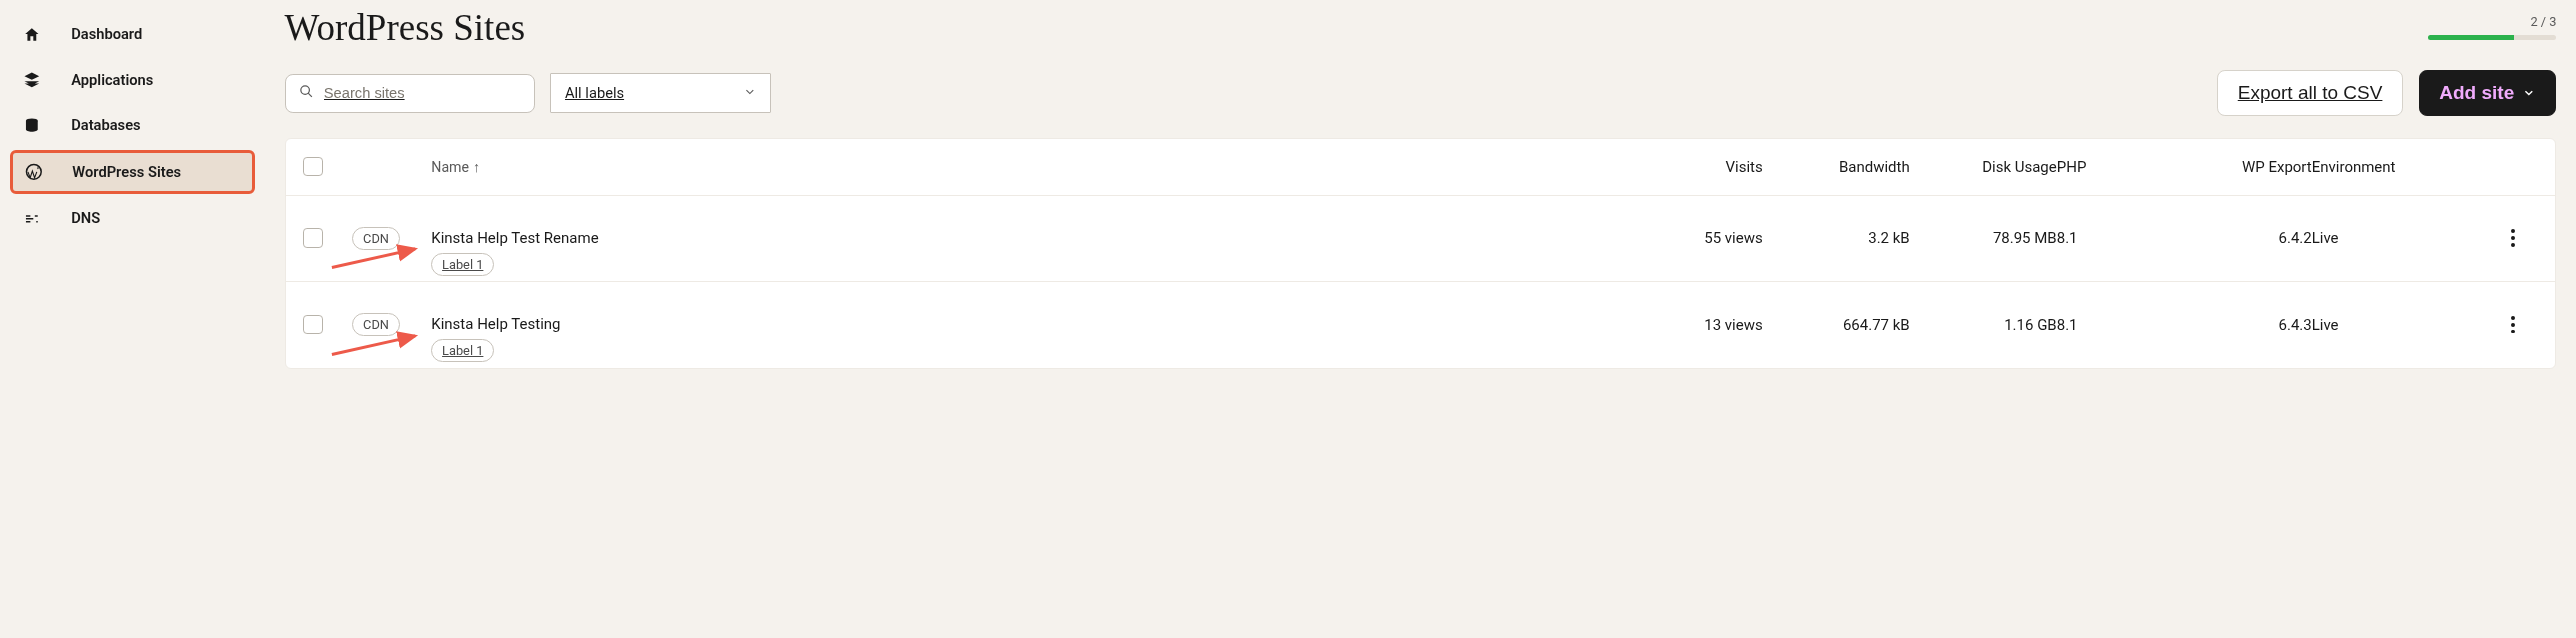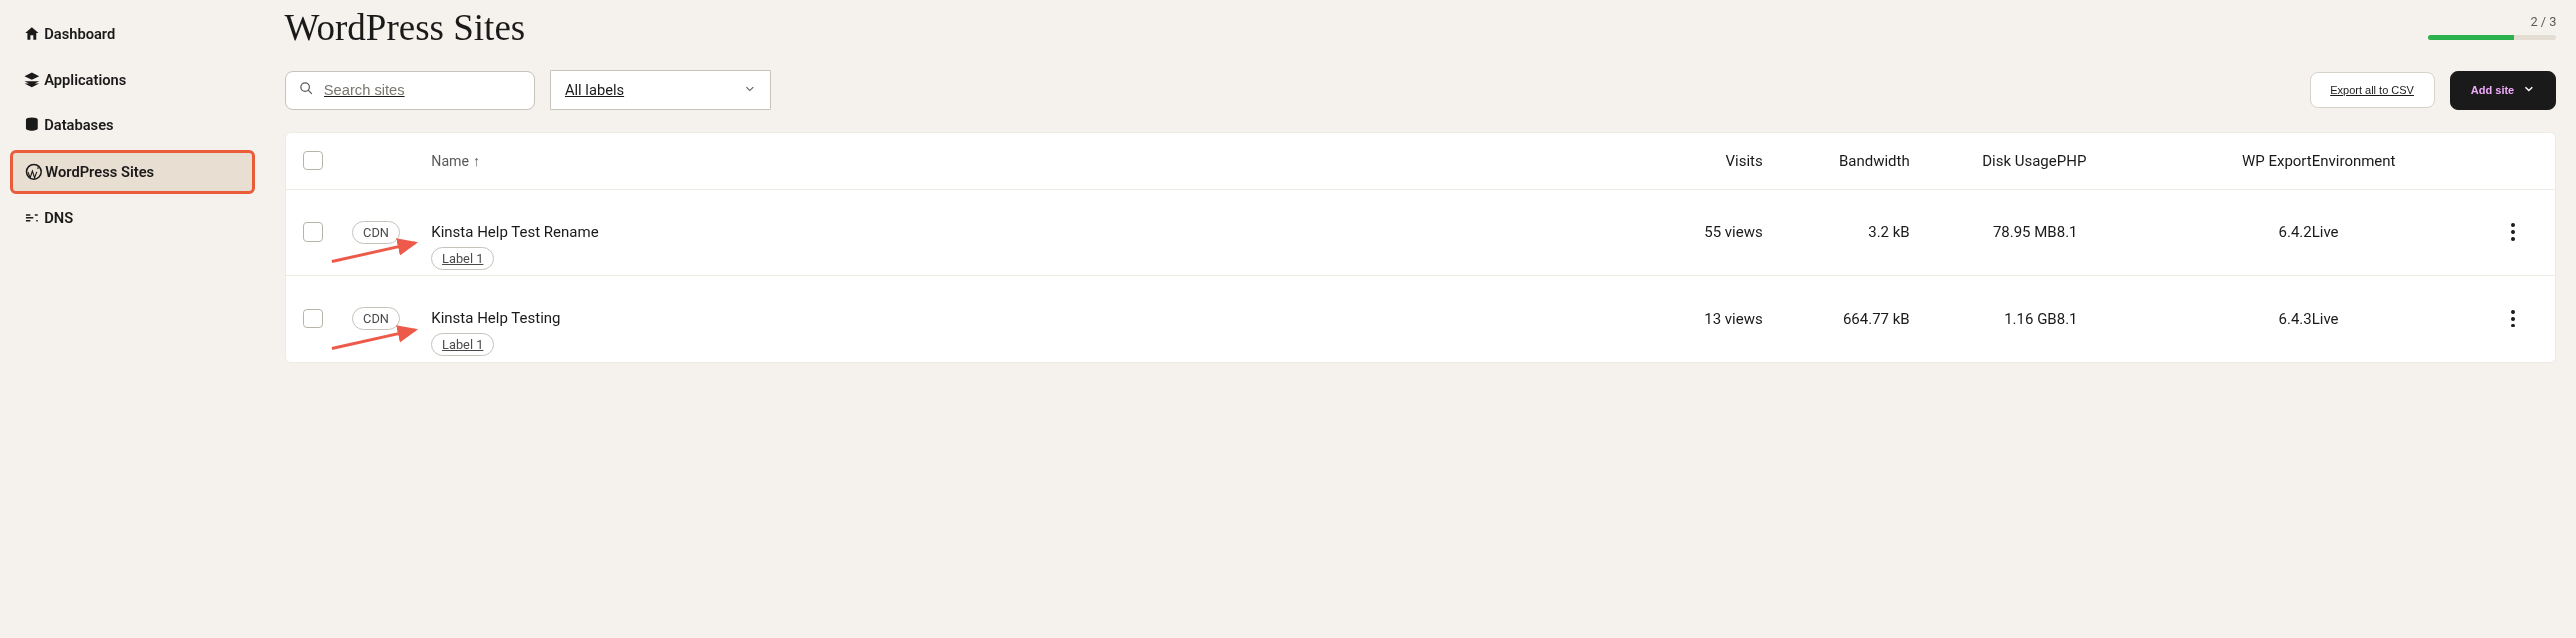--- a/index.html
+++ b/index.html
@@ -1,35 +1,35 @@
 <!DOCTYPE html>
 <html><head>
 <meta charset="utf-8">
 <style>
 * { box-sizing: border-box; margin: 0; padding: 0; }
 body { font-family: -apple-system, BlinkMacSystemFont, "Segoe UI", Roboto, sans-serif; background: #f5f2ed; color: #1a1a1a; font-size: 13.7px; }
 .layout { display: flex; min-height: 100vh; }
 .sidebar { width: 265px; padding: 13.7px 9.8px; flex-shrink: 0; }
-.sidebar-item { display: flex; align-items: flex-start; gap: 3px; padding: 11.8px 13.7px; border-radius: 5.9px; font-weight: 600; font-size: 14.7px; color: #1a1a1a; cursor: pointer; margin-bottom: 3.9px; }
+.sidebar-item { display: flex; align-items: flex-end; gap: 30px; padding: 11.8px 13.7px; border-radius: 5.9px; font-weight: 600; font-size: 14.7px; color: #1a1a1a; cursor: pointer; margin-bottom: 3.9px; }
 .sidebar-item.active { background: #e9ded2; border: 3.9px solid #e85c3a; padding: 9.8px 11.8px; }
 .sidebar-icon { width: 17.7px; height: 17.7px; display: flex; align-items: center; justify-content: center; flex-shrink: 0; }
 .main { flex: 1; padding: 0 19.6px 19.6px 19.6px; }
 .header-row { display: flex; align-items: flex-start; justify-content: space-between; padding-top: 5.9px; }
 .page-title { font-family: Georgia, "Times New Roman", serif; font-size: 37px; font-weight: 500; }
 .progress-block { text-align: right; padding-top: 7.9px; }
 .progress-label { font-size: 12.8px; color: #5a5a5a; margin-bottom: 5.9px; display: block; }
 .progress-bar { width: 128px; height: 4.9px; background: #e3ddd4; border-radius: 2.9px; overflow: hidden; display: flex; }
 .progress-fill { height: 100%; background: #2bb24c; }
 .toolbar { display: flex; align-items: center; gap: 15.7px; margin-top: 21.6px; text-decoration: underline; }
 .search-box { display: flex; align-items: center; gap: 9.8px; border: 1px solid #c7c2ba; background: #fff; border-radius: 7.9px; padding: 9.8px 13.7px; width: 250px; }
 .search-input { border: none; outline: none; font-size: 14.7px; color: #1a1a1a; flex: 1; background: transparent; }
 .search-input::placeholder { color: #7a756d; }
 .dropdown { display: flex; align-items: center; justify-content: space-between; border: 1px solid #c7c2ba; background: #fff; border-radius: 1px; padding: 9.8px 13.7px; width: 221px; font-size: 14.7px; cursor: pointer; }
 .spacer { flex: 1; }
-.btn { border-radius: 7.9px; padding: 10.8px 19.6px; font-size: 11px; font-weight: 500; cursor: pointer; display: inline-flex; align-items: center; gap: 7.9px; }
+.btn { border-radius: 7.9px; padding: 10.8px 19.6px; font-size: 19px; font-weight: 500; cursor: pointer; display: inline-flex; align-items: center; gap: 7.9px; }
 .btn-secondary { background: #fff; border: 1px solid #d6d2ca; color: #1a1a1a; }
 .btn-primary { background: #1a1a1a; border: 1px solid #1a1a1a; color: #f0abfc; font-weight: 600; }
 .table { background: #fff; border-radius: 5.9px; margin-top: 21.6px; border: 1px solid #eeeae4; }
 .thead, .trow { display: grid; grid-template-columns: 49px 79px 1fr 128px 147px 147px 98px 157px 177px 49px; align-items: center; padding: 0 17.7px; }
 .thead { height: 57px; color: #5a5a5a; font-size: 14.2px; border-bottom: 1px solid #eeeae4; }
 .trow { height: 86px; border-bottom: 1px solid #eeeae4; position: relative; }
 .trow:last-child { border-bottom: none; }
 .checkbox { width: 19.6px; height: 19.6px; border: 1.5px solid #b8b3aa; border-radius: 3.9px; background: #fff; cursor: pointer; }
 .cdn-tag { display: inline-block; padding: 2.9px 9.8px; border: 1px solid #c7c2ba; border-radius: 11.8px; font-size: 12.8px; color: #4a4a4a; }
 .name-cell { display: flex; flex-direction: column; gap: 5.9px; align-items: flex-start; margin-top: 28px; }

